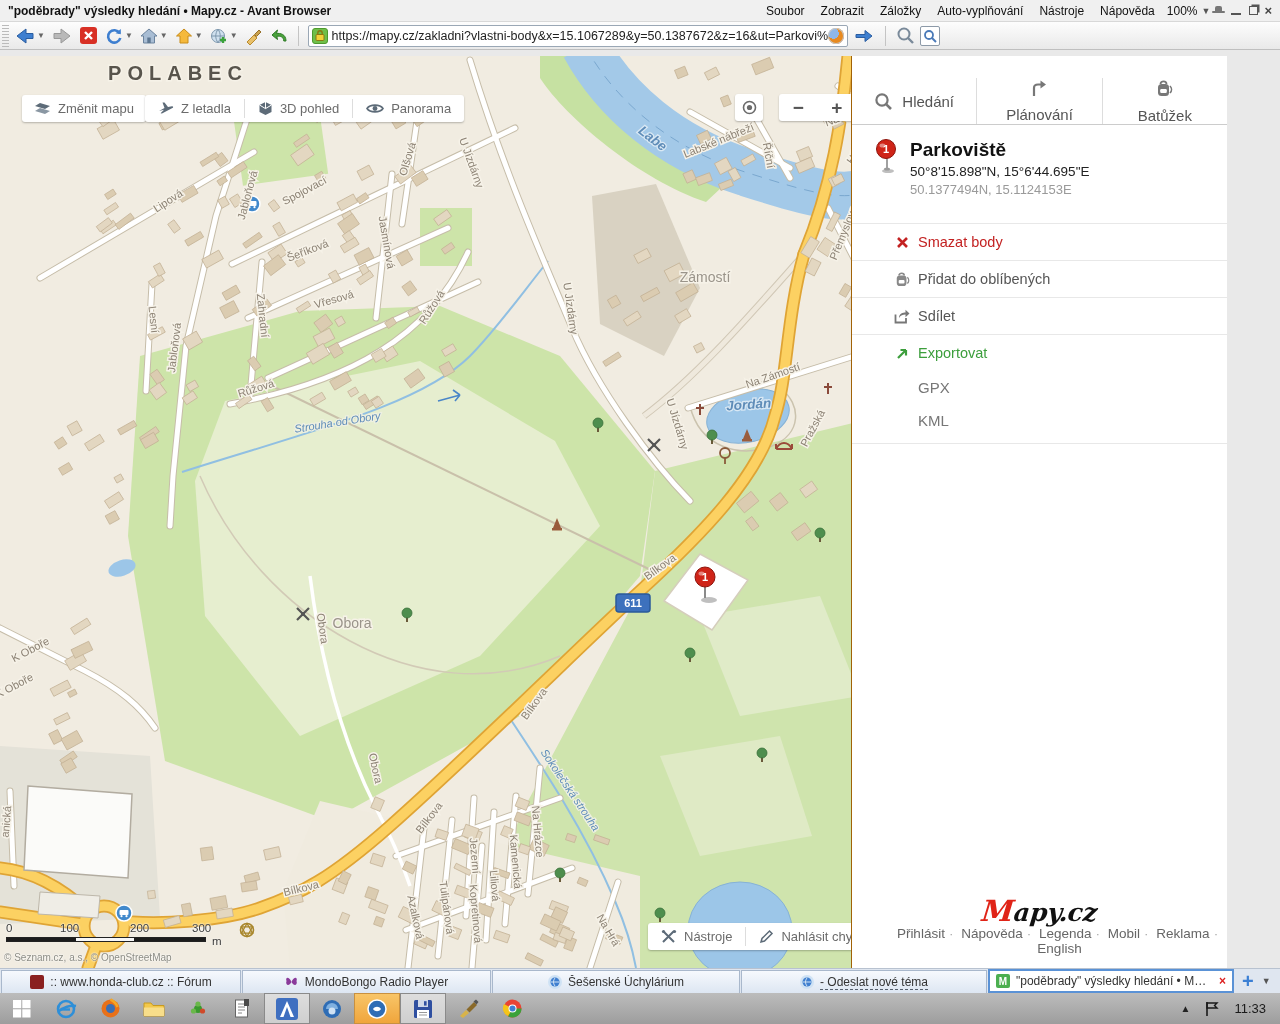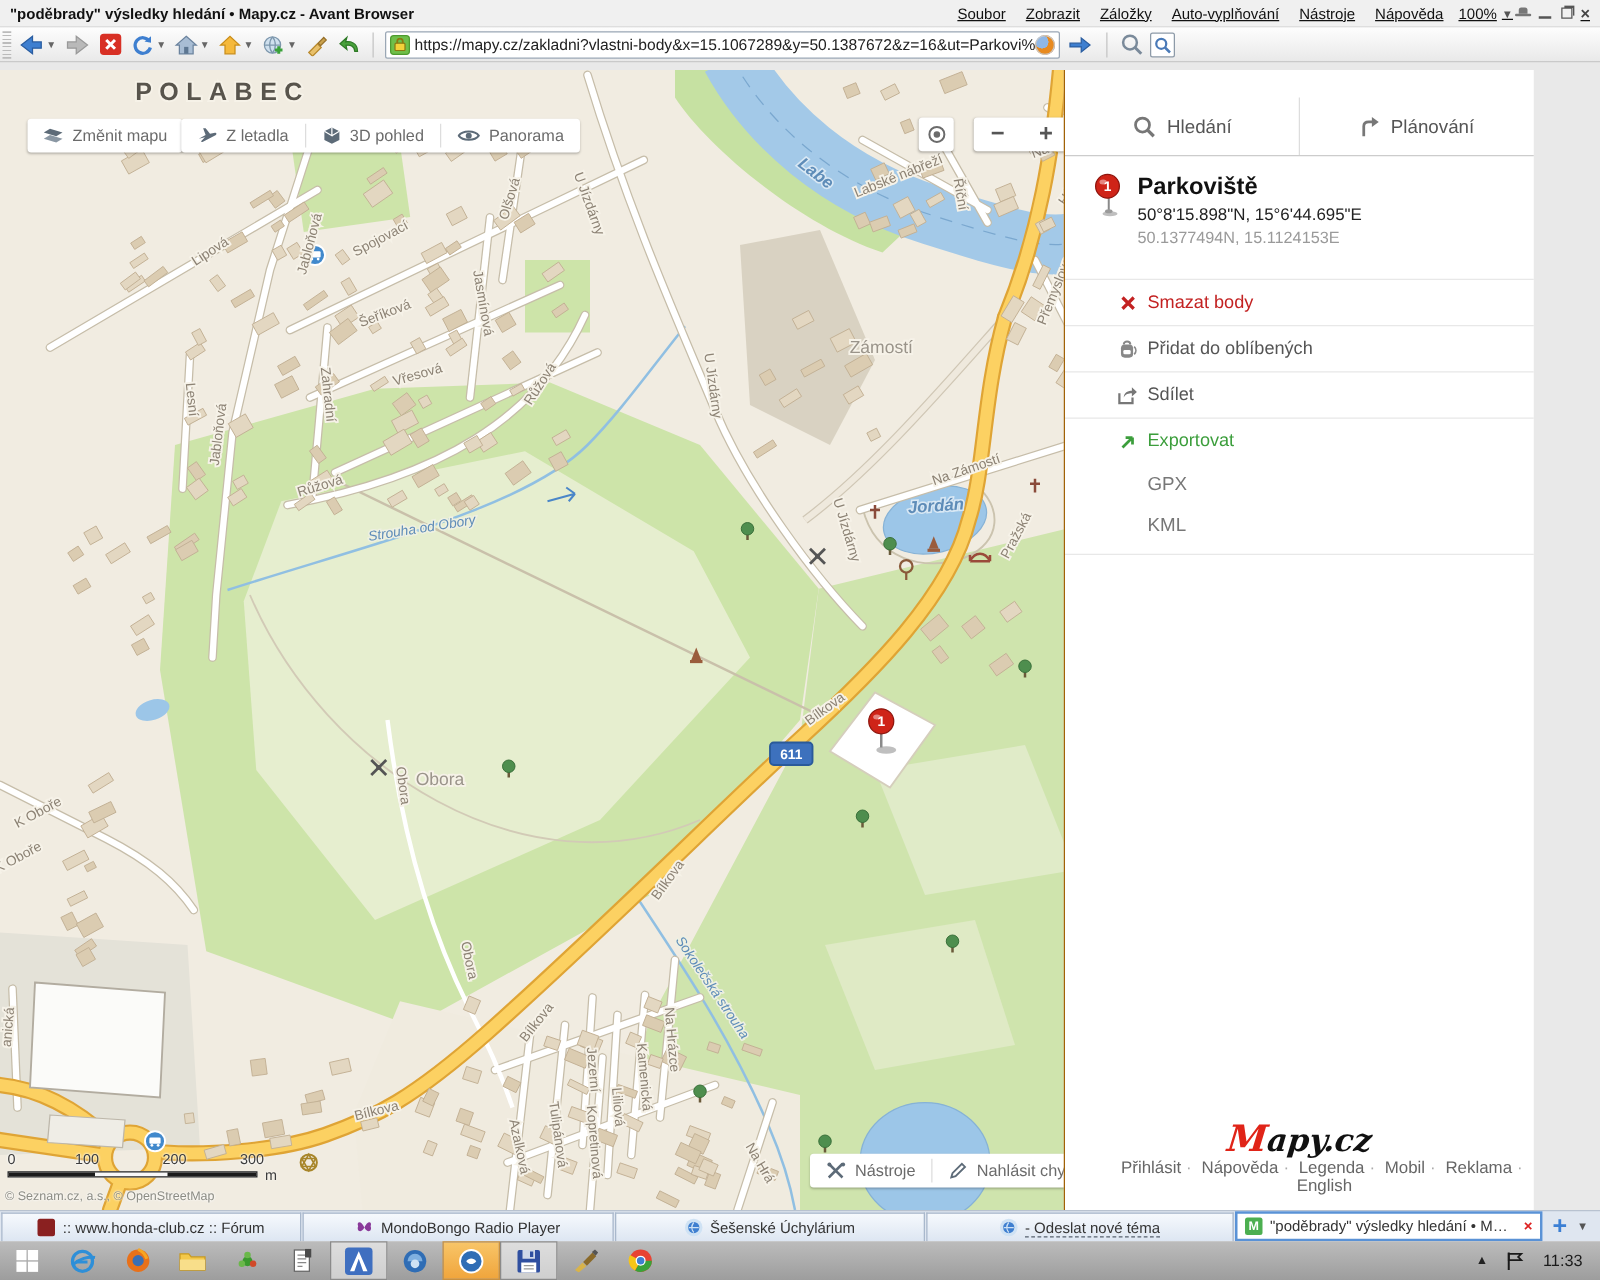--- a/index.html
+++ b/index.html
@@ -4,21 +4,21 @@
 <style>
   html,body{margin:0;padding:0;background:#666;}
   *{box-sizing:border-box;}
   .screen{position:relative;width:1280px;height:1024px;overflow:hidden;background:#f0f0f0;
           font-family:"Liberation Sans",sans-serif;-webkit-font-smoothing:antialiased;}
 
   
   .titlebar{position:absolute;left:0;top:0;width:1280px;height:22px;background:#f0f0f0;
             border-bottom:1px solid #d8d8d8;display:flex;align-items:center;font-size:12px;color:#111;}
   .titlebar .wtitle{font-weight:bold;margin-left:8px;white-space:nowrap;}
-  .menubar{margin-left:auto;display:flex;align-items:center;gap:0;text-decoration:underline;}
+  .menubar{margin-left:auto;display:flex;align-items:center;gap:0;}
   .menubar .mitem{padding:0 8px;cursor:default;}
   .zoomlvl{padding:0 4px;}
   .win-glyphs{display:flex;align-items:center;gap:6px;margin:0 8px 0 2px;color:#444;}
   .caret{font-size:9px;color:#555;}
   .hat{width:13px;height:9px;position:relative;}
   .hat:before{content:"";position:absolute;left:3px;top:0;width:7px;height:5px;background:#777;border-radius:2px 2px 0 0;}
   .hat:after{content:"";position:absolute;left:0;top:5px;width:13px;height:2px;background:#777;border-radius:1px;}
   .wmin{width:10px;height:9px;border-bottom:2px solid #555;}
   .wrest{width:9px;height:9px;border:1.5px solid #555;box-shadow:2px -2px 0 -0.5px #555;margin-left:2px;}
   .wclose{font-size:13px;color:#444;font-weight:bold;line-height:9px;}
@@ -73,21 +73,21 @@
   .scale .ticks span{position:absolute;top:0;}
   .sbar{position:relative;width:200px;height:5px;margin-top:2px;background:#f8f8f8;border:1px solid #222;}
   .sbar i{position:absolute;top:0;bottom:0;background:#1c1c1c;}
   .sunit{position:absolute;left:206px;top:13px;text-shadow:0 0 2px #fff;}
   .copyright{position:absolute;font-size:10px;color:#8c8c84;text-shadow:0 0 2px #fff,0 0 2px #fff;}
 
   
   .sidebar{position:absolute;left:851px;top:6px;width:376px;height:912px;background:#fff;border-left:1px solid #a16207;}
   .sb-tabs{margin-top:22px;height:47px;display:flex;border-bottom:1px solid #ccc;}
   .sb-tab{flex:1;display:flex;align-items:center;justify-content:center;gap:9px;font-size:15px;color:#555;}
-  .sb-tab + .sb-tab{border-left:1px solid #ddd;}
+  .sb-tab + .sb-tab{border-left:1px solid #ddd;flex-direction:column;}
   .place{position:relative;padding:14px 0 0 58px;}
   .place .ppin{position:absolute;left:22px;top:13px;}
   .pname{font-size:19px;font-weight:bold;color:#111;}
   .pdms{font-size:13.5px;color:#222;margin-top:3px;}
   .pdec{font-size:13px;color:#9a9a9a;margin-top:3px;}
   .actions{margin:26px 0 0 0;border-top:1px solid #e8e8e8;}
   .act{display:flex;align-items:center;gap:16px;padding:10px 0 10px 66px;font-size:14.5px;border-bottom:1px solid #e8e8e8;position:relative;}
   .act .aicon{position:absolute;left:42px;width:16px;display:flex;justify-content:center;}
   .act.red{color:#c32222;}
   .act.gray{color:#555;}
@@ -761,20 +761,29 @@
             </svg>
           <span>Hledání</span>
         </div>
         <div class="sb-tab">
           <svg width="16" height="18" viewBox="0 0 16 18">
               <path d="M3 17 L3 9 Q3 5.5 7 5.5 L11 5.5" fill="none" stroke="#777" stroke-width="2.2"></path>
               <path d="M9.5 1.5 L15 5.5 L9.5 9.5 Z" fill="#777"></path>
             </svg>
           <span>Plánování</span>
         </div>
+        <div class="sb-tab">
+          <svg width="17" height="19" viewBox="0 0 17 19">
+              <rect x="2" y="5" width="11" height="12" rx="3.5" fill="#777"></rect>
+              <path d="M4.5 5 C4.5 1.5 10.5 1.5 10.5 5" fill="none" stroke="#777" stroke-width="1.8"></path>
+              <rect x="4.2" y="10" width="6.6" height="4" rx="1.2" fill="#fff"></rect>
+              <path d="M14 7 C16 9 16 12 14 14" fill="none" stroke="#777" stroke-width="1.6"></path>
+            </svg>
+          <span>Batůžek</span>
+        </div>
       </div>
 
       <div class="place">
         <span class="ppin">
           <svg width="26" height="36" viewBox="0 0 26 36">
               <ellipse cx="14" cy="33" rx="6" ry="2" fill="rgba(0,0,0,.25)"></ellipse>
               <path d="M12.2 18 L12.2 31 L13.8 31 L13.8 18 Z" fill="#8a8a8a"></path>
               <ellipse cx="13" cy="31" rx="3" ry="1.6" fill="#9a9a9a"></ellipse>
               <circle cx="12" cy="11" r="9.5" fill="#cf2418" stroke="#8e150d"></circle>
               <ellipse cx="8.5" cy="7.5" rx="3" ry="2" fill="rgba(255,255,255,.45)"></ellipse>

